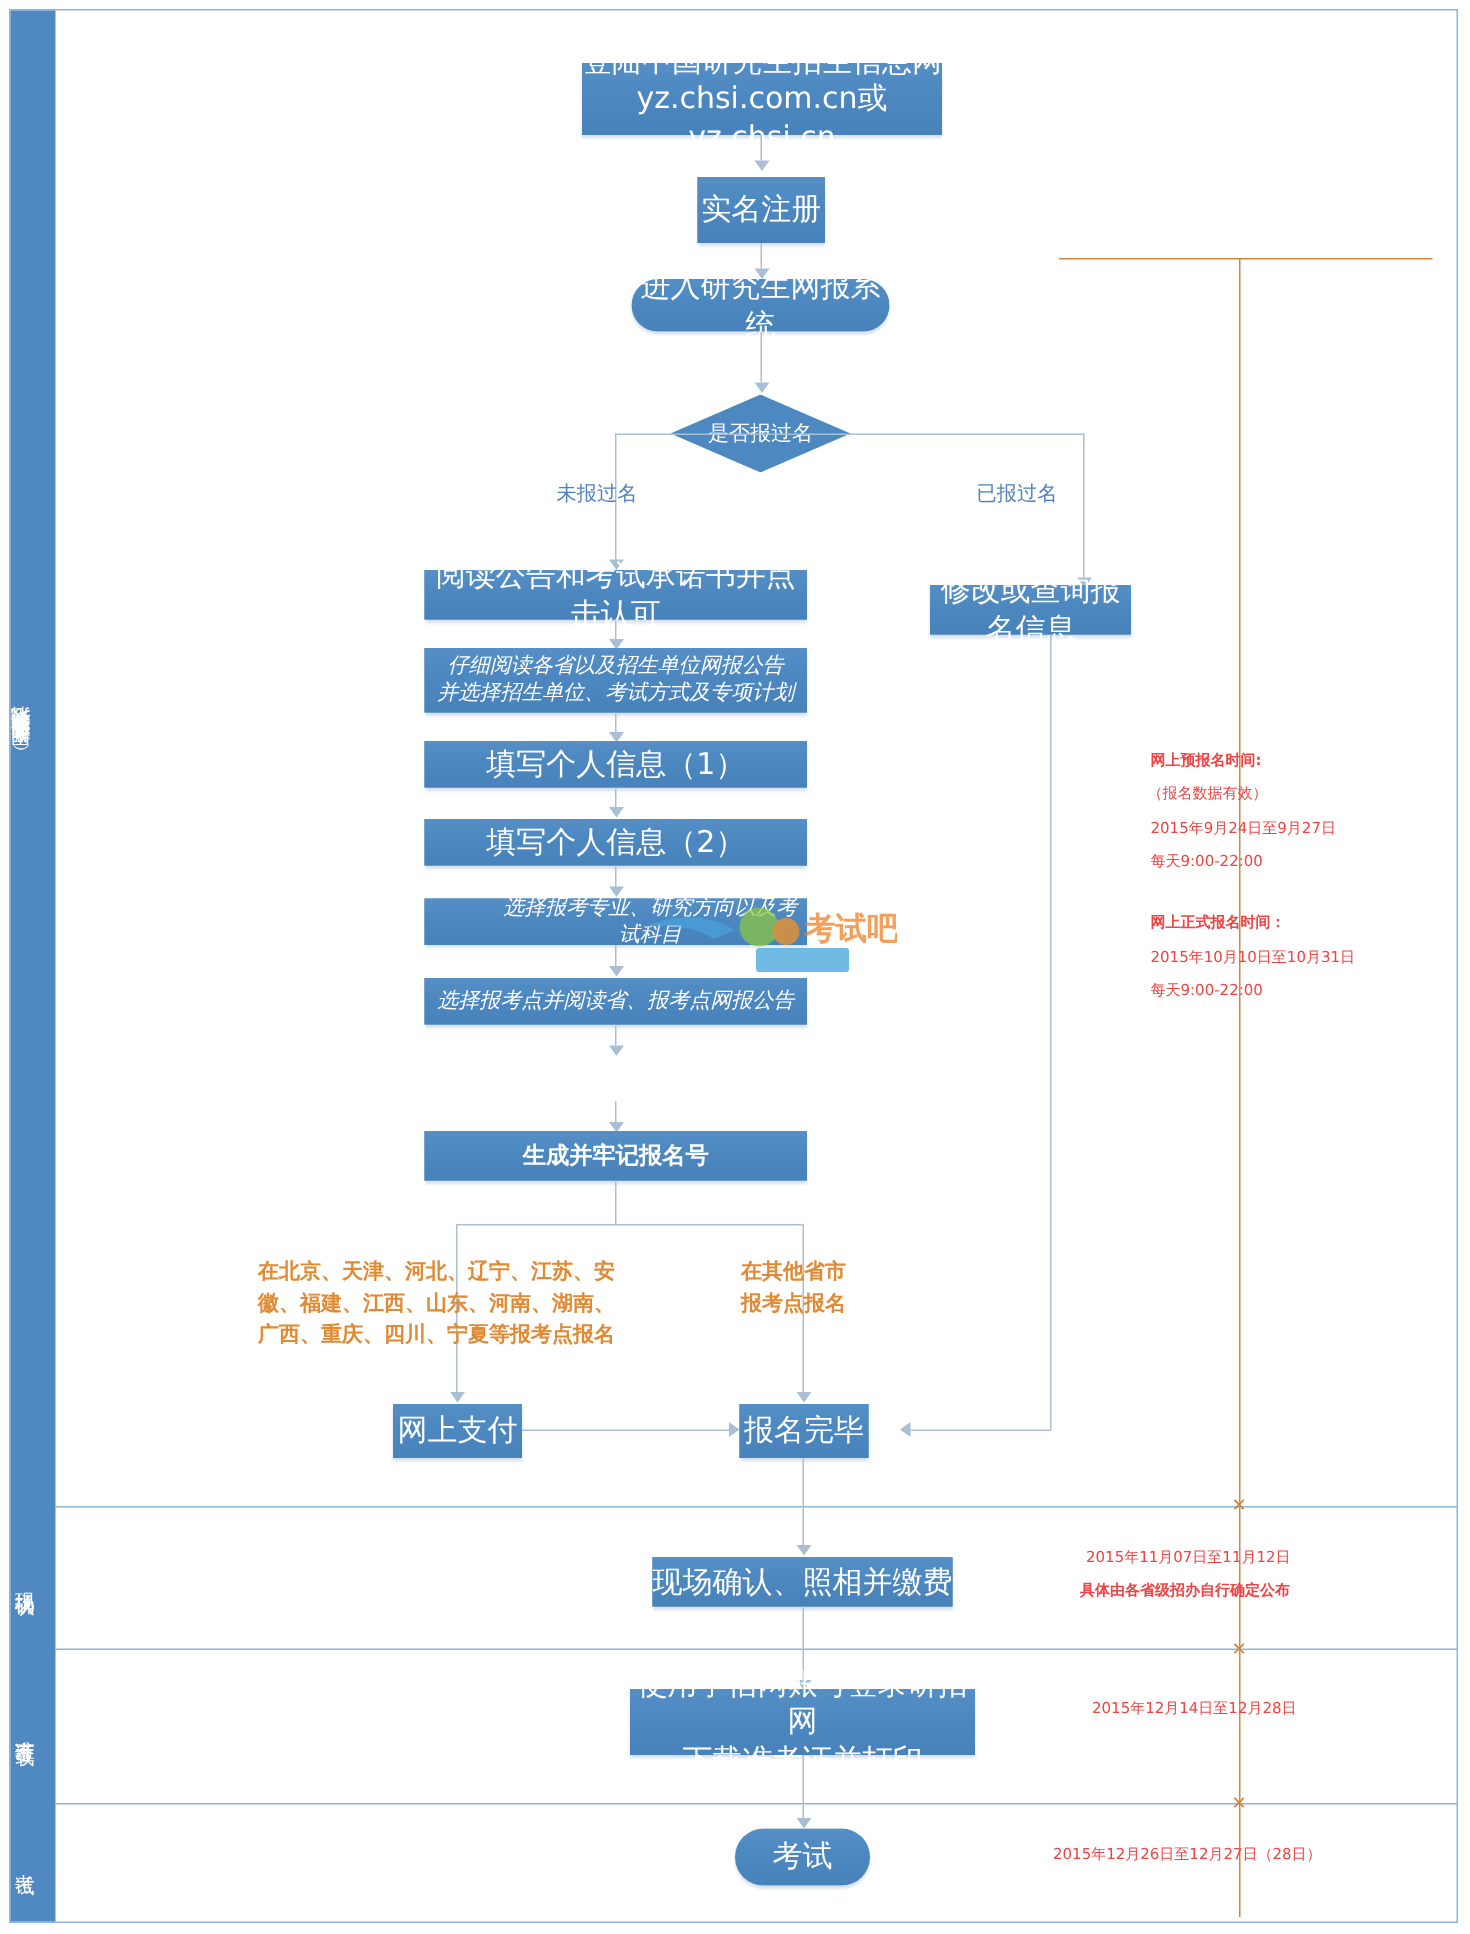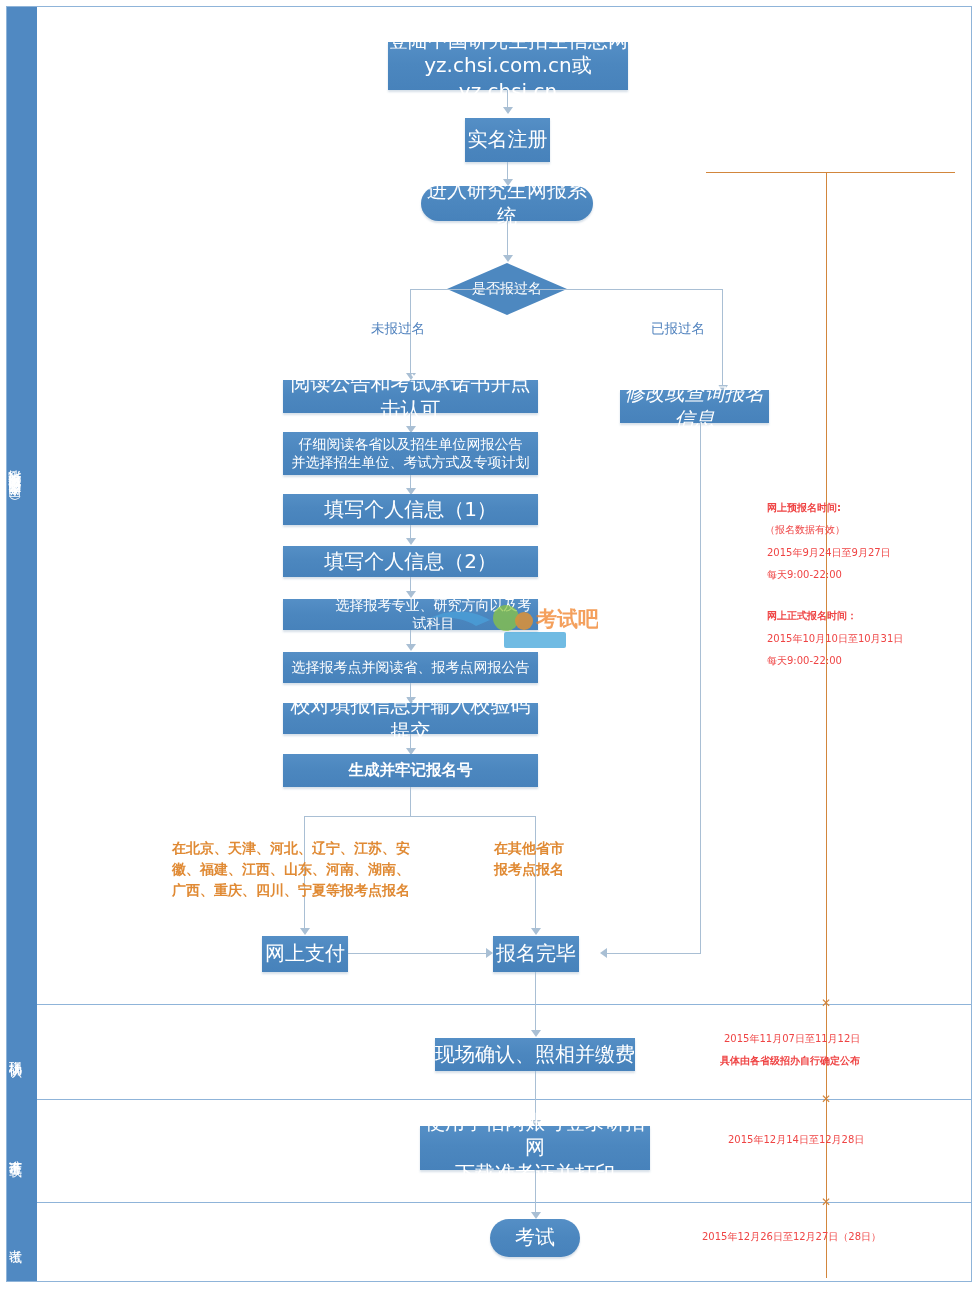--- a/index.html
+++ b/index.html
@@ -40,21 +40,21 @@
     background-color:#4d88c0;
     color:#ffffff;
     display:flex;align-items:center;justify-content:center;
     text-align:center;line-height:1.28;
     font-size:20px;
     box-shadow:0 2px 2px rgba(120,150,180,.30);
   }
   .node.rounded{border-radius:18px;}
   .node.oval{border-radius:26px;}
   .node.bold{font-weight:bold;font-size:15.5px;}
-  .node.small{font-size:14px;}
+  .node.small{font-size:14px;font-style:italic;}
 
   
   .diamond{
     position:absolute;
     width:120px;height:52px;
   }
   .diamond .shape{
     position:absolute;left:0;top:0;width:100%;height:100%;
     background:#4d88c0;
     clip-path:polygon(50% 0,100% 50%,50% 100%,0 50%);
@@ -140,21 +140,21 @@
   <div class="hline" style="left:410px;top:289px;width:313px;"></div>
 
   <div class="vline" style="left:410px;top:289px;height:84px;"></div>
   <div class="arrowdown" style="left:406px;top:373px;"></div>
   <div class="blabel" style="left:371px;top:320px;">未报过名</div>
 
   <div class="vline" style="left:722px;top:289px;height:96px;"></div>
   <div class="arrowdown" style="left:718px;top:385px;"></div>
   <div class="blabel" style="left:651px;top:320px;">已报过名</div>
 
-  <div class="node" style="left:620px;top:390px;width:149px;height:33px;font-style:italic;">修改或查询报名信息</div>
+  <div class="node" style="left:620px;top:390px;width:134px;height:33px;">修改或查询报名信息</div>
   <div class="vline" style="left:700px;top:423px;height:530px;"></div>
   <div class="hline" style="left:607px;top:953px;width:94px;"></div>
   <div class="arrowright" style="left:600px;top:948px;transform:rotate(180deg);"></div>
 
   <div class="node" style="left:283px;top:380px;width:255px;height:33px;">阅读公告和考试承诺书并点击认可</div>
   <div class="vline" style="left:410px;top:413px;height:13px;"></div>
   <div class="arrowdown" style="left:406px;top:426px;"></div>
 
   <div class="node small" style="left:283px;top:432px;width:255px;height:43px;flex-direction:column;">
     <span>仔细阅读各省以及招生单位网报公告</span>
@@ -172,21 +172,20 @@
   <div class="arrowdown" style="left:406px;top:591px;"></div>
 
   <div class="node small" style="left:283px;top:599px;width:255px;height:31px;padding-left:46px;">选择报考专业、研究方向以及考试科目</div>
   <div class="vline" style="left:410px;top:630px;height:14px;"></div>
   <div class="arrowdown" style="left:406px;top:644px;"></div>
 
   <div class="node small" style="left:283px;top:652px;width:255px;height:31px;">选择报考点并阅读省、报考点网报公告</div>
   <div class="vline" style="left:410px;top:683px;height:14px;"></div>
   <div class="arrowdown" style="left:406px;top:697px;"></div>
 
-  <div class="node" style="left:283px;top:703px;width:255px;height:31px;">校对填报信息并输入校验码提交</div>
   <div class="vline" style="left:410px;top:734px;height:14px;"></div>
   <div class="arrowdown" style="left:406px;top:748px;"></div>
 
   <div class="node bold" style="left:283px;top:754px;width:255px;height:33px;">生成并牢记报名号</div>
 
   <div class="vline" style="left:410px;top:787px;height:29px;"></div>
   <div class="hline" style="left:304px;top:816px;width:231px;"></div>
   <div class="vline" style="left:304px;top:816px;height:112px;"></div>
   <div class="arrowdown" style="left:300px;top:928px;"></div>
   <div class="vline" style="left:535px;top:816px;height:112px;"></div>

